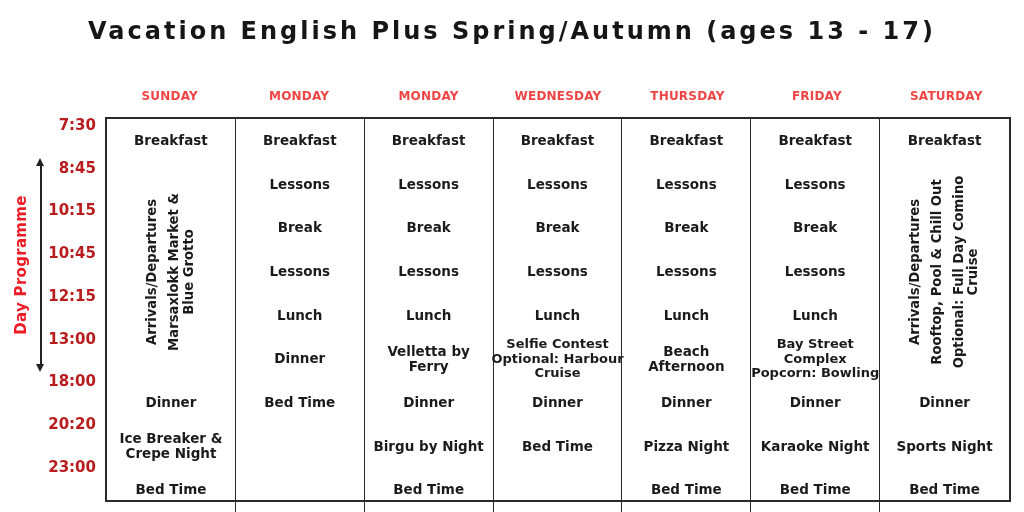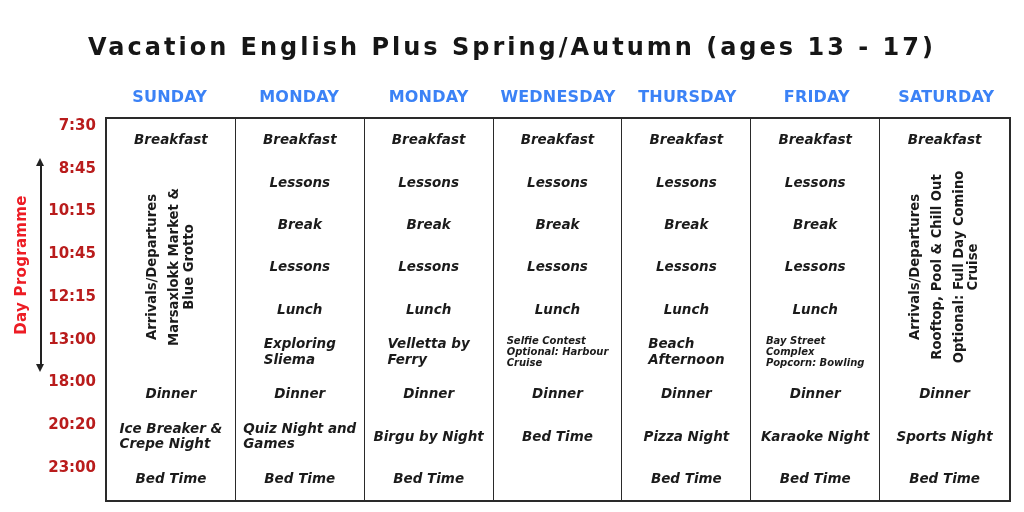--- a/index.html
+++ b/index.html
@@ -10,53 +10,53 @@
   }
   *{margin:0;padding:0;box-sizing:border-box;}
   html,body{background:#fff;}
   body{font-family:"DejaVu Sans", sans-serif;color:var(--text);}
   .page{position:relative;width:1024px;height:512px;background:var(--bg);overflow:hidden;}
 
   .title{
     position:absolute;left:0;right:0;top:17px;
     text-align:center;
     font-size:24px;font-weight:700;letter-spacing:3px;
-    color:#161616;white-space:nowrap;margin-top:16px;
+    color:#161616;white-space:nowrap;
   }
 
   .headers{
     position:absolute;left:105px;top:86px;width:906px;height:20px;
     display:grid;grid-template-columns:repeat(7,1fr);
   }
   .day-header{
-    text-align:center;font-size:16px;font-weight:700;letter-spacing:0.2px;
-    color:#3b82f6;align-self:center;
+    text-align:center;font-size:12px;font-weight:700;letter-spacing:0.2px;
+    color:#ef4444;align-self:center;
   }
 
   .table{
     position:absolute;left:105px;top:117px;width:906px;height:385px;
     border:2px solid var(--border);
     display:grid;grid-template-columns:repeat(7,1fr);
     background:#fff;
   }
   .day-col{
     display:grid;grid-template-rows:repeat(9,1fr);
     border-right:1.5px solid var(--border);
     min-width:0;
   }
   .day-col:last-child{border-right:none;}
 
   .cell{
     display:flex;align-items:center;justify-content:center;
-    text-align:left;
+    text-align:center;
     font-size:13.5px;font-weight:700;line-height:1.15;
     white-space:pre;
-    min-width:0;min-height:0;font-style:italic;
-  }
-  .cell.small{font-size:10px;line-height:1.12;}
+    min-width:0;min-height:0;
+  }
+  .cell.small{font-size:13px;line-height:1.12;}
 
   .vcell{grid-row:2 / 7;position:relative;}
   .vcell .rot{
     position:absolute;left:50%;top:50%;
     transform:translate(-50%,-50%) rotate(-90deg);
     width:214px;
     display:flex;flex-direction:column;align-items:center;justify-content:center;
     gap:7px;
   }
   .vline{
@@ -146,25 +146,21 @@
 Crepe Night</div>
       <div class="cell">Bed Time</div>
     </div>
 
     <div class="day-col">
       <div class="cell">Breakfast</div>
       <div class="cell">Lessons</div>
       <div class="cell">Break</div>
       <div class="cell">Lessons</div>
       <div class="cell">Lunch</div>
-      <div class="cell">Exploring
-Sliema</div>
-      <div class="cell">Dinner</div>
-      <div class="cell">Quiz Night and
-Games</div>
+      <div class="cell">Dinner</div>
       <div class="cell">Bed Time</div>
     </div>
 
     <div class="day-col">
       <div class="cell">Breakfast</div>
       <div class="cell">Lessons</div>
       <div class="cell">Break</div>
       <div class="cell">Lessons</div>
       <div class="cell">Lunch</div>
       <div class="cell">Velletta by

